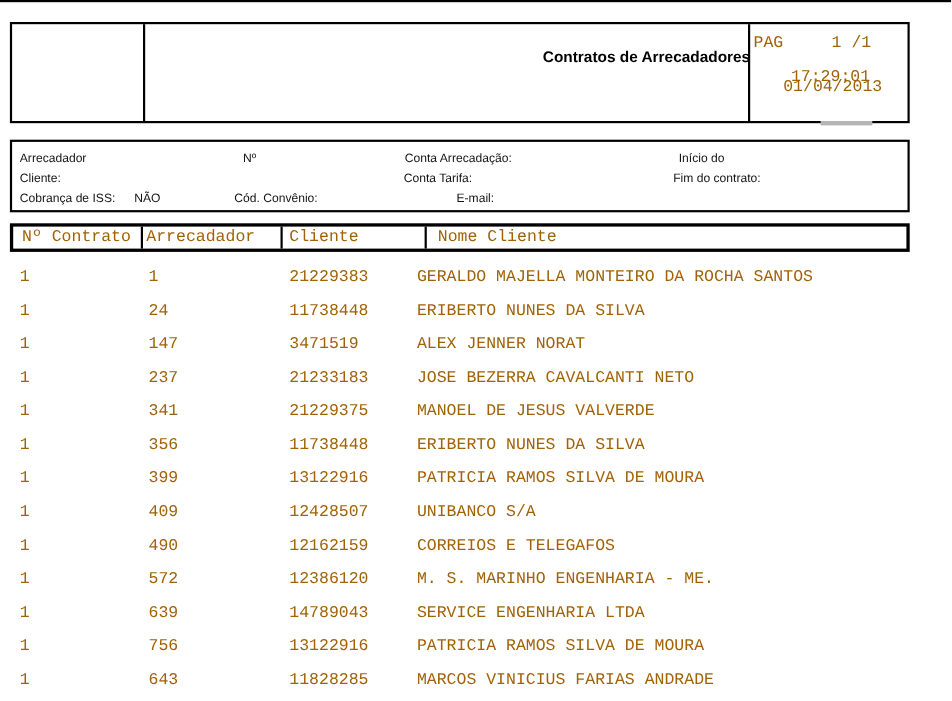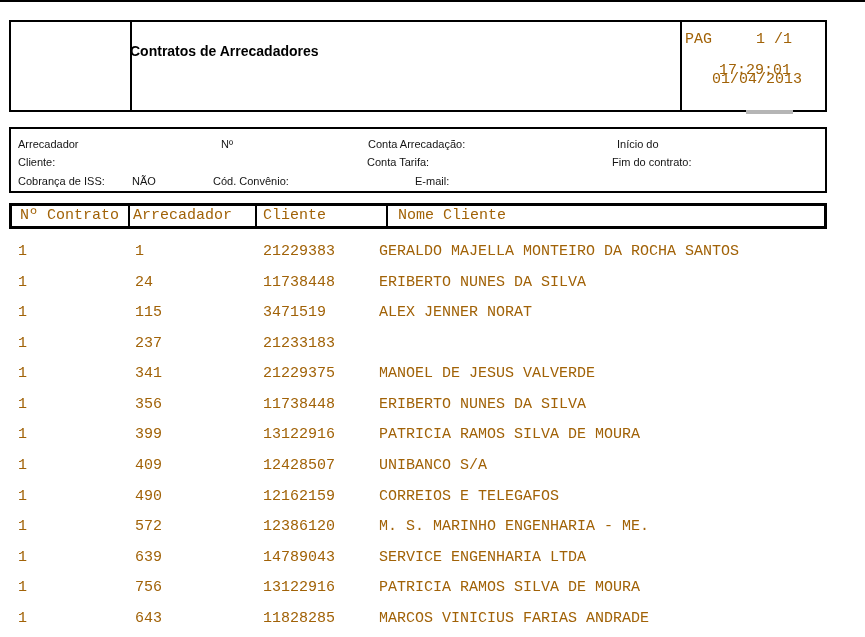--- a/index.html
+++ b/index.html
@@ -7,21 +7,21 @@
          font-family:"Liberation Sans",sans-serif;color:#000;}
   .rule-top{position:absolute;left:0;top:0;width:865px;height:2px;background:#000;}
   .box{position:absolute;box-sizing:border-box;border:2px solid #000;background:#fff;}
   .mono{font-family:"Liberation Mono","DejaVu Sans Mono",monospace;font-size:15px;
         white-space:pre;color:#a16207;}
   .sans{position:absolute;font-size:11px;line-height:13px;color:#141414;white-space:pre;}
   
   #header-box{left:9px;top:20px;width:818px;height:92px;}
   .vline{position:absolute;top:0;bottom:0;width:2px;background:#000;}
   #hdr-div1{left:119px;} #hdr-div2{left:669px;}
-  #report-title{position:absolute;left:119px;top:21px;width:552px;text-align:left;
+  #report-title{position:absolute;left:119px;top:21px;width:552px;text-align:right;
                 font-size:14px;font-weight:bold;letter-spacing:0px;}
   .pag-line{position:absolute;}
   #pag-label{left:674px;top:9px;}
   #pag-value{left:745px;top:9px;}
   #report-date{left:701px;top:29px;margin-top:20px;}
   #report-time{left:708px;top:40px;}
   #shadow-artifact{position:absolute;left:746px;top:110px;width:47px;height:4px;background:#b5b5b5;}
   
   #filter-box{left:9px;top:127px;width:818px;height:66px;}
   
@@ -56,21 +56,21 @@
 
   <div class="box" id="filter-box">
     <span class="sans" style="left:7px;top:9px;">Arrecadador</span>
     <span class="sans" style="left:174px;top:9px;padding-left:36px;">Nº</span>
     <span class="sans" style="left:357px;top:9px;">Conta Arrecadação:</span>
     <span class="sans" style="left:606px;top:9px;">Início do</span>
     <span class="sans" style="left:7px;top:27px;">Cliente:</span>
     <span class="sans" style="left:356px;top:27px;text-align:center;">Conta Tarifa:</span>
     <span class="sans" style="left:601px;top:27px;">Fim do contrato:</span>
     <span class="sans" style="left:7px;top:46px;">Cobrança de ISS:</span>
-    <span class="sans" style="left:121px;top:46px;">NÃO</span>
+    <span class="sans" style="left:111px;top:46px;">NÃO</span>
     <span class="sans" style="left:202px;top:46px;">Cód. Convênio:</span>
     <span class="sans" style="left:404px;top:46px;">E-mail:</span>
   </div>
 
   <div class="box" id="table-header">
     <span class="mono th" id="th0">Nº Contrato</span>
     <span class="mono th" id="th1">Arrecadador</span>
     <span class="mono th" id="th2">Cliente</span>
     <span class="mono th" id="th3">Nome Cliente</span>
     <div class="hdiv" id="col-div1"></div>
@@ -86,28 +86,29 @@
         <span class="mono cell c3">GERALDO MAJELLA MONTEIRO DA ROCHA SANTOS</span>
       </div>
       <div class="row" style="top: 275px;">
         <span class="mono cell c0">1</span>
         <span class="mono cell c1">24</span>
         <span class="mono cell c2">11738448</span>
         <span class="mono cell c3">ERIBERTO NUNES DA SILVA</span>
       </div>
       <div class="row" style="top: 305px;">
         <span class="mono cell c0">1</span>
-        <span class="mono cell c1">115</span>
+        <span class="mono cell c1">147</span>
         <span class="mono cell c2">3471519</span>
         <span class="mono cell c3">ALEX JENNER NORAT</span>
       </div>
       <div class="row" style="top: 336px;">
         <span class="mono cell c0">1</span>
         <span class="mono cell c1">237</span>
         <span class="mono cell c2">21233183</span>
+        <span class="mono cell c3">JOSE BEZERRA CAVALCANTI NETO</span>
       </div>
       <div class="row" style="top: 366px;">
         <span class="mono cell c0">1</span>
         <span class="mono cell c1">341</span>
         <span class="mono cell c2">21229375</span>
         <span class="mono cell c3">MANOEL DE JESUS VALVERDE</span>
       </div>
       <div class="row" style="top: 397px;">
         <span class="mono cell c0">1</span>
         <span class="mono cell c1">356</span>

